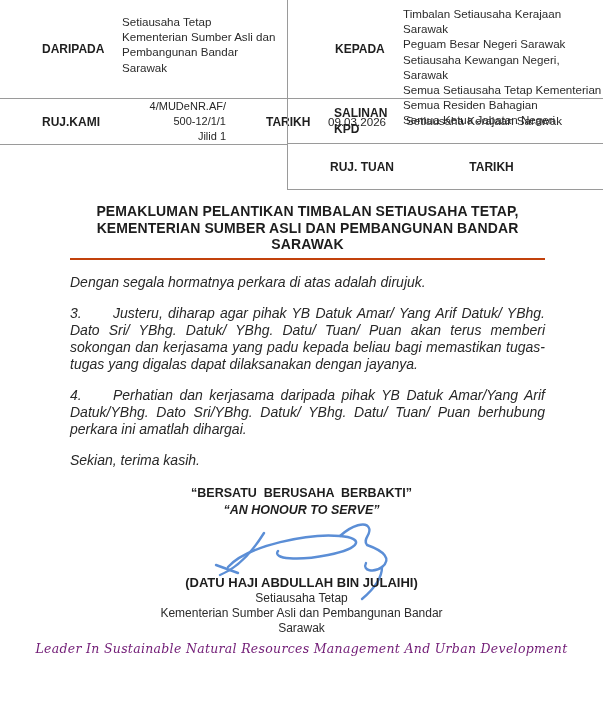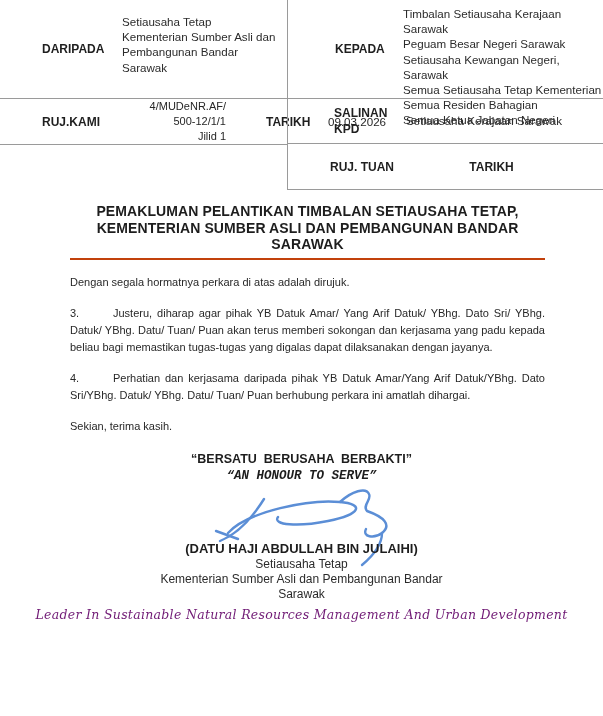--- a/index.html
+++ b/index.html
@@ -30,28 +30,28 @@
   .tarikh-label{width:58px !important;padding-left:6px !important;}
   .date-val{font-size:11.6px;padding-left:4px;}
   .ruj-tuan-label{width:90px !important;padding-left:8px !important;}
   .tarikh-tuan{flex:1;text-align:center;font-weight:bold;font-size:12px;color:#1f1f1f;padding-right:40px;}
 
   
   .subject-title{margin:13px 58px 0 70px;text-align:center;font-weight:bold;font-size:14px;
     line-height:16.5px;color:#1d1d1d;padding-bottom:5px;border-bottom:2px solid #c2410c;letter-spacing:0.1px;}
 
   
-  .body-p{margin:14px 58px 0 70px;font-size:11px;line-height:17px;color:#282828;}
+  .body-p{margin:14px 58px 0 70px;font-size:14px;line-height:17px;color:#282828;font-style:italic;}
   .just{text-align:justify;}
   .pnum{display:inline-block;width:43px;}
 
   
   .motto{margin-top:16px;text-align:center;}
   .motto1{font-weight:bold;font-size:12.5px;line-height:17px;color:#1d1d1d;white-space:pre;}
-  .motto2{font-weight:bold;font-style:italic;font-size:12.5px;line-height:17px;color:#1d1d1d;font-family:Liberation Mono, monospace;}
+  .motto2{font-weight:bold;font-style:italic;font-size:12.5px;line-height:17px;color:#1d1d1d;}
   .sig-block{text-align:center;margin-top:0;}
   .sig-ink{display:block;margin:2px auto -26px auto;transform:translateX(22px);}
   .sig-name{font-weight:bold;font-size:13px;line-height:16px;color:#1d1d1d;position:relative;}
   .sig-role,.sig-org,.sig-loc{font-size:12px;line-height:15px;color:#2b2b2b;}
 
   
   .footer-tagline{margin-top:5px;text-align:center;font-family:"DejaVu Serif",serif;font-style:italic;
     color:#701a75;font-size:12.5px;letter-spacing:0.3px;}
 </style>
 </head>

